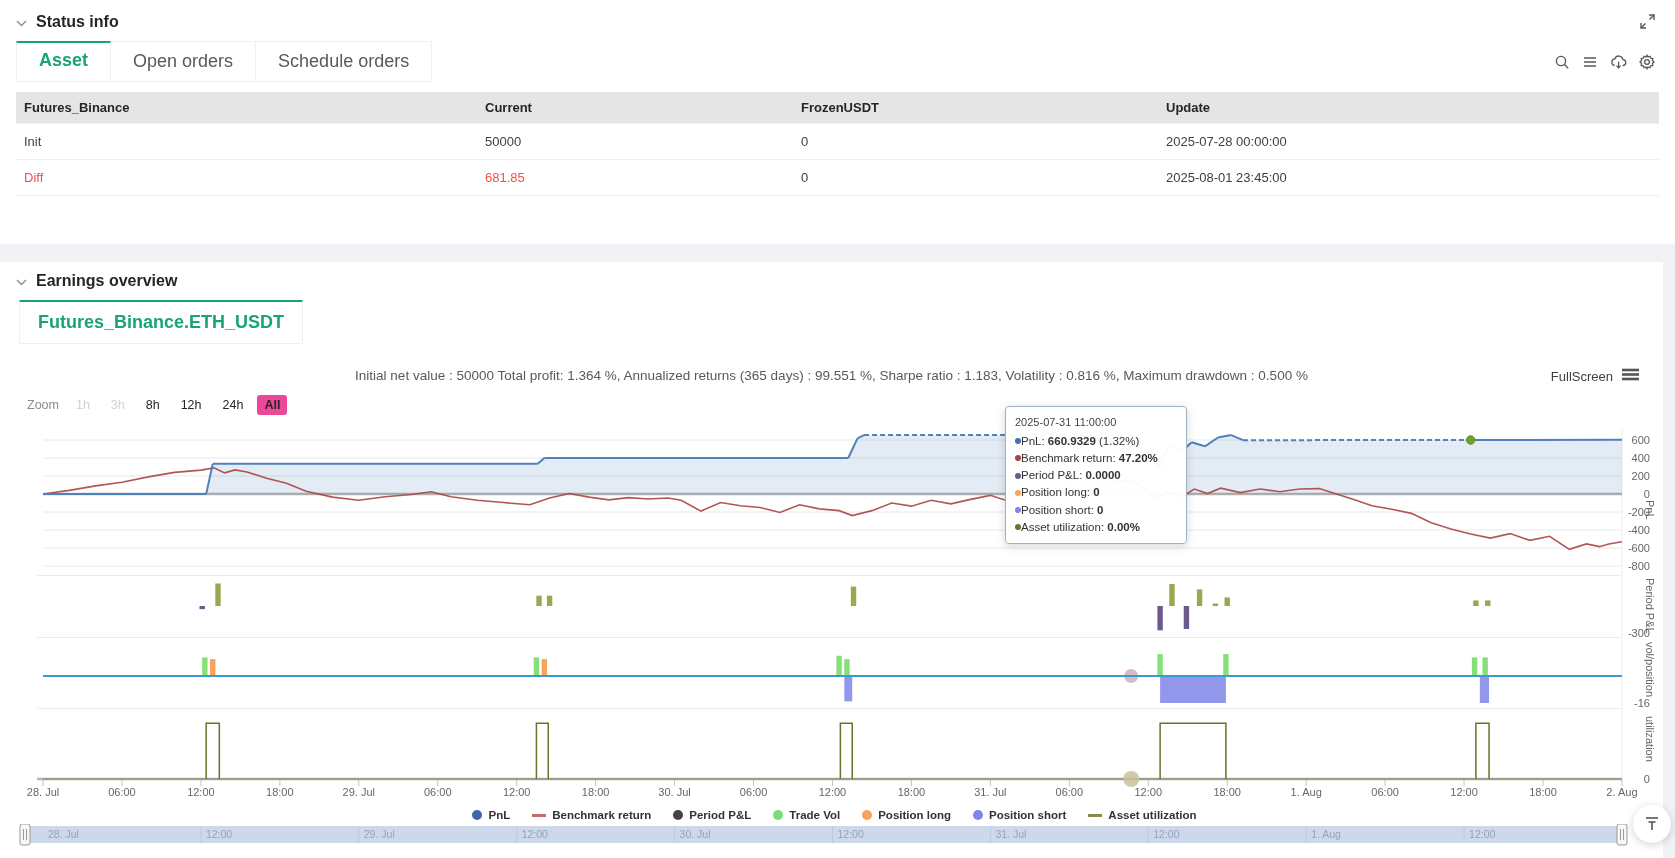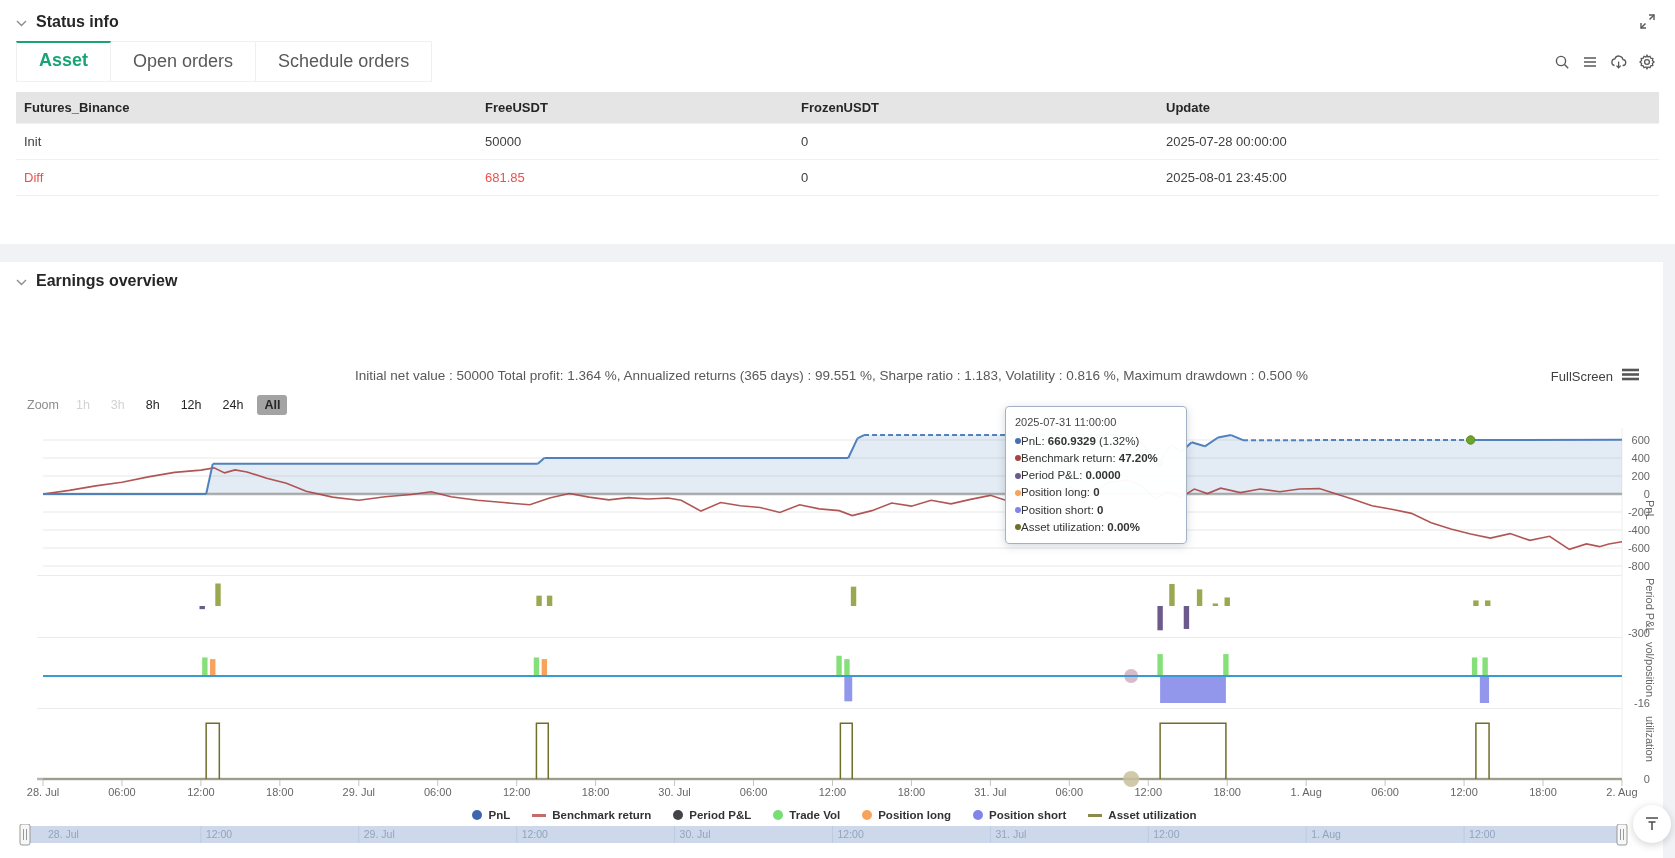--- a/index.html
+++ b/index.html
@@ -30,21 +30,21 @@
   #earnings-tabbar .tab { padding:10px 18px; }
   #stats-row { position:absolute; top:106px; left:0; width:100%; text-align:center;
     font-size:13.5px; color:#595959; }
   #fullscreen-box { position:absolute; top:106px; right:24px; display:flex; gap:9px;
     align-items:center; font-size:13px; color:#404040; cursor:pointer; }
   #zoom-row { position:absolute; top:133px; left:27px; display:flex; gap:7px;
     align-items:center; font-size:12.5px; }
   #zoom-row .zlabel { color:#8c8c8c; margin-right:3px; }
   .zbtn { padding:3px 7px; border-radius:3px; color:#262626; cursor:pointer; }
   .zbtn.disabled { color:#d2d2d2; cursor:default; }
-  .zbtn.active { background:#a3a3a3; font-weight:bold; }
+  .zbtn.active { background:#ec4899; font-weight:bold; }
   #chart-area { position:absolute; left:12px; top:158px; width:1645px; }
   #legend-row { display:flex; justify-content:center; gap:22px; align-items:center;
     font-size:11.5px; font-weight:bold; color:#333; height:18px; }
   .lg-item { display:flex; align-items:center; gap:6px; cursor:pointer; }
   .lg-dot { width:10px; height:10px; border-radius:50%; }
   .lg-line { width:14px; height:3px; }
   #tooltip { position:absolute; left:993px; top:-14px; width:182px; z-index:5;
     background:rgba(255,255,255,0.97); border:1px solid #a3b1c6; border-radius:4px;
     box-shadow:0 2px 8px rgba(80,90,110,0.25); padding:7px 9px; font-size:11.5px;
     color:#333; line-height:1.5; }
@@ -112,21 +112,21 @@
   <table style="margin-top:10px;">
     <colgroup>
         <col style="width:461px">
         <col style="width:316px">
         <col style="width:365px">
         <col>
       </colgroup>
     <thead>
         <tr id="asset-thead-row">
           <th>Futures_Binance</th>
-          <th>FreeUSDT</th>
+          <th>Current</th>
           <th>FrozenUSDT</th>
           <th>Update</th>
         </tr>
       </thead>
     <tbody id="asset-tbody">
         <tr>
           <td>Init</td>
           <td>50000</td>
           <td>0</td>
           <td>2025-07-28 00:00:00</td>
@@ -142,20 +142,25 @@
 </div>
 
 <div class="card" id="earnings-card">
   <div class="section-header" style="padding-top:10px;">
     <span class="chev">
       <svg width="11" height="7" viewBox="0 0 11 7">
           <polyline points="1,1 5.5,5.5 10,1" fill="none" stroke="#8c8c8c" stroke-width="1.4"></polyline>
         </svg>
     </span>
     <span class="section-title">Earnings overview</span>
+  </div>
+  <div class="tabbar" id="earnings-tabbar">
+    <div class="tab active">
+      <span>Futures_Binance.ETH_USDT</span>
+    </div>
   </div>
   <div id="stats-row">Initial net value : 50000 Total profit: 1.364 %, Annualized returns (365 days) : 99.551 %, Sharpe ratio : 1.183, Volatility : 0.816 %, Maximum drawdown : 0.500 %</div>
   <div id="fullscreen-box">
     <span>FullScreen</span>
     <span>
       <svg width="17" height="13" viewBox="0 0 17 13" stroke="#555" stroke-width="2.6">
         <line x1="0" y1="2" x2="17" y2="2"></line>
           <line x1="0" y1="6.5" x2="17" y2="6.5"></line>
           <line x1="0" y1="11" x2="17" y2="11"></line>
       </svg>

